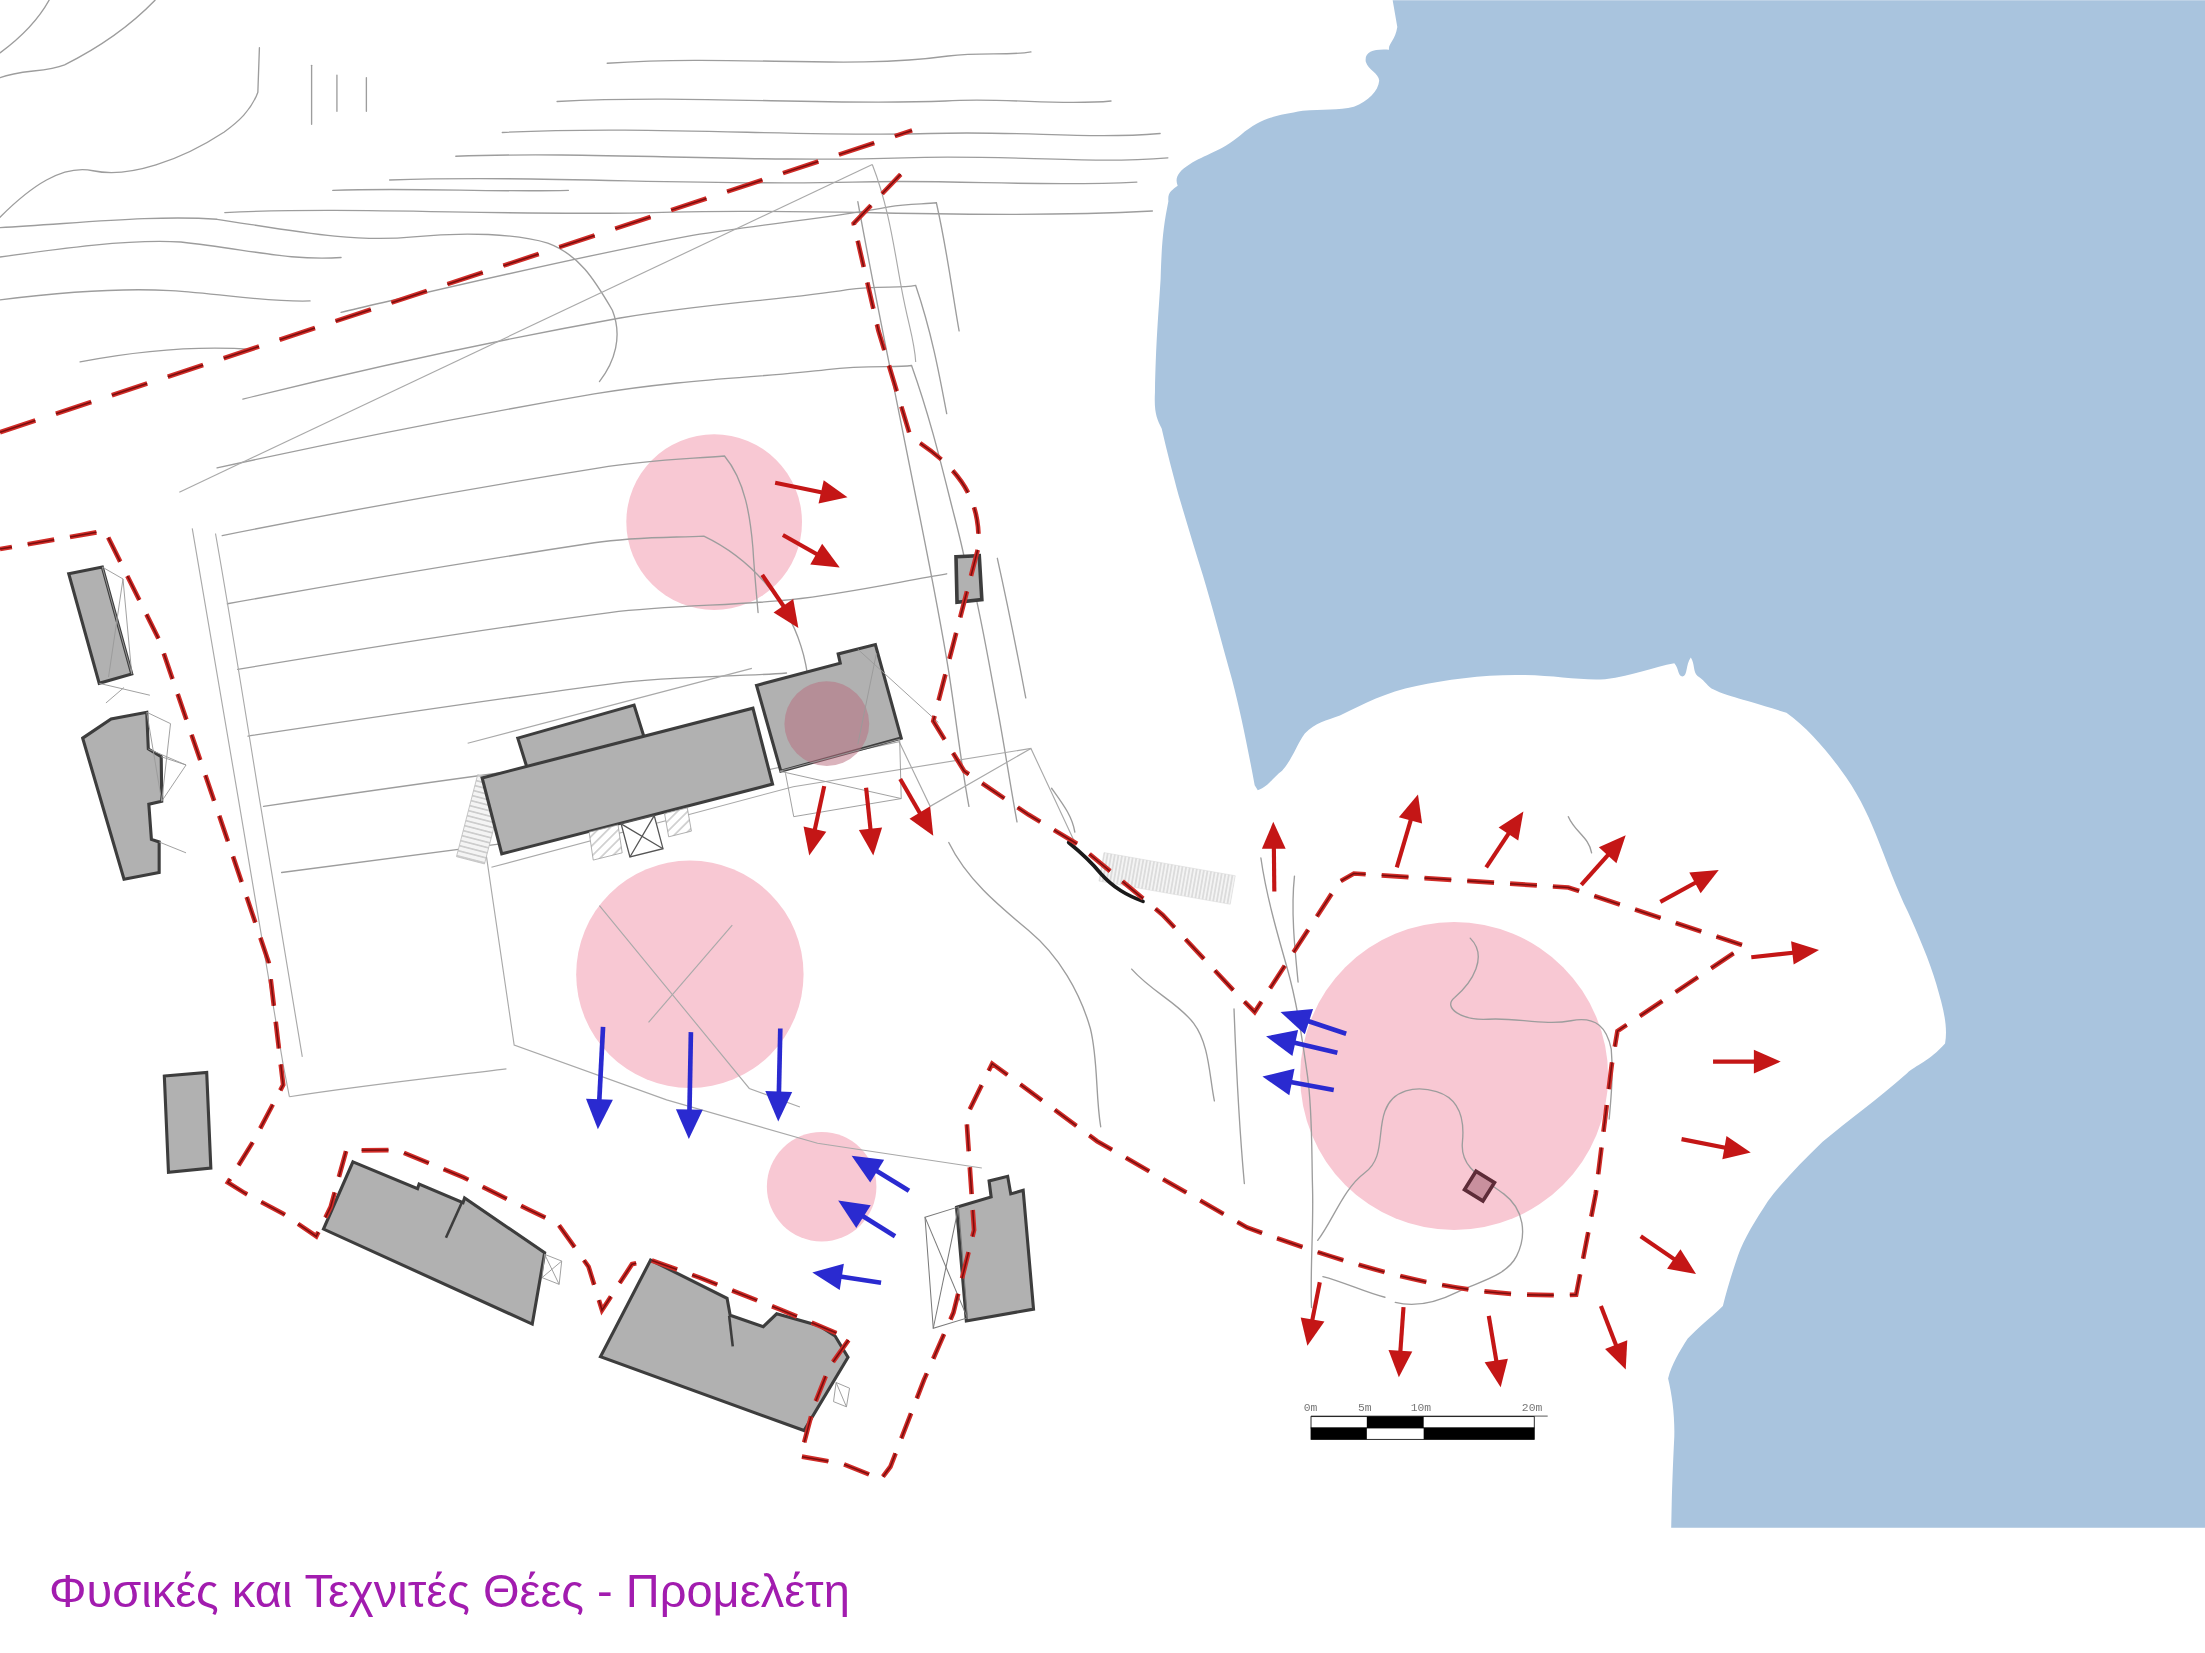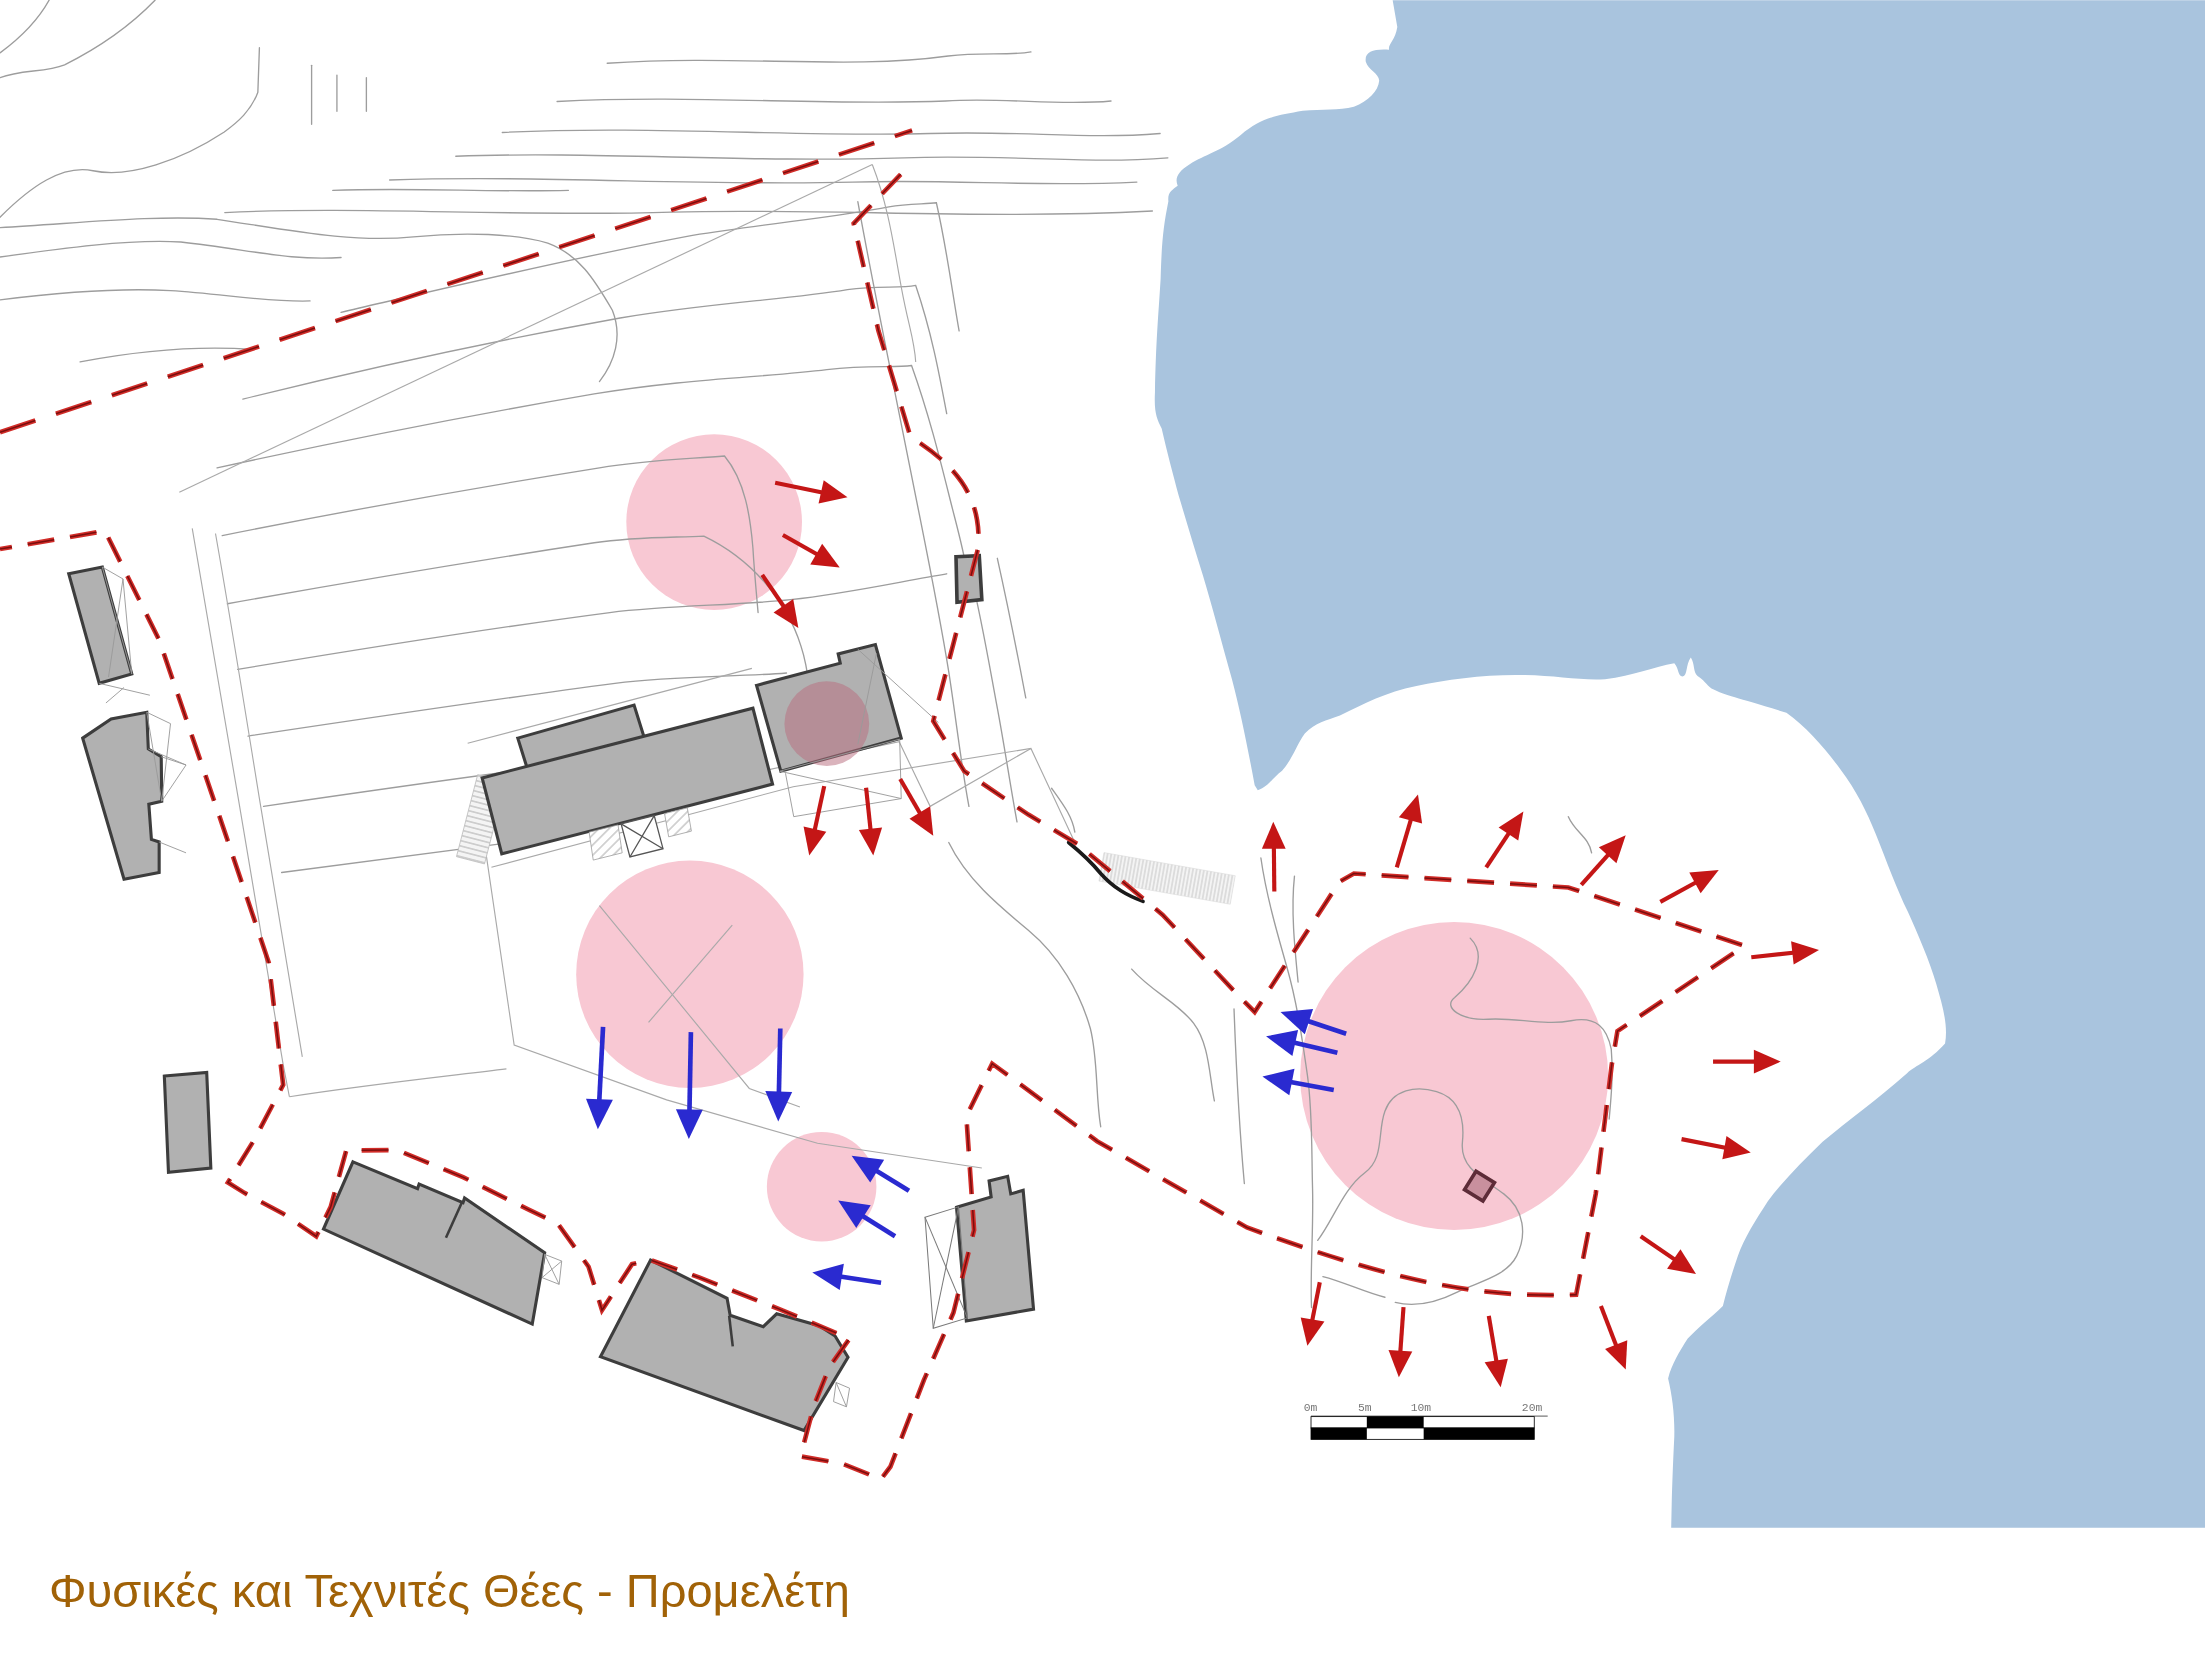--- a/index.html
+++ b/index.html
@@ -297,13 +297,13 @@
 <rect x="2755" y="2763" width="214" height="22" fill="#000"></rect>
 <g fill="#787878" font-size="22" font-family="Liberation Mono, monospace">
 <text x="2523" y="2730">0m</text>
         <text x="2628" y="2730">5m</text>
         <text x="2730" y="2730">10m</text>
         <text x="2945" y="2730">20m</text>
 </g>
 </g>
 </svg>
 
-<div style="position:absolute;left:49px;top:1563px;font-size:47px;color:#a16207;letter-spacing:0px;">Φυσικές και Τεχνιτές Θέες - Προμελέτη</div>
+<div style="position:absolute;left:49px;top:1563px;font-size:47px;color:#a21caf;letter-spacing:0px;">Φυσικές και Τεχνιτές Θέες - Προμελέτη</div>
 
 </body></html>

